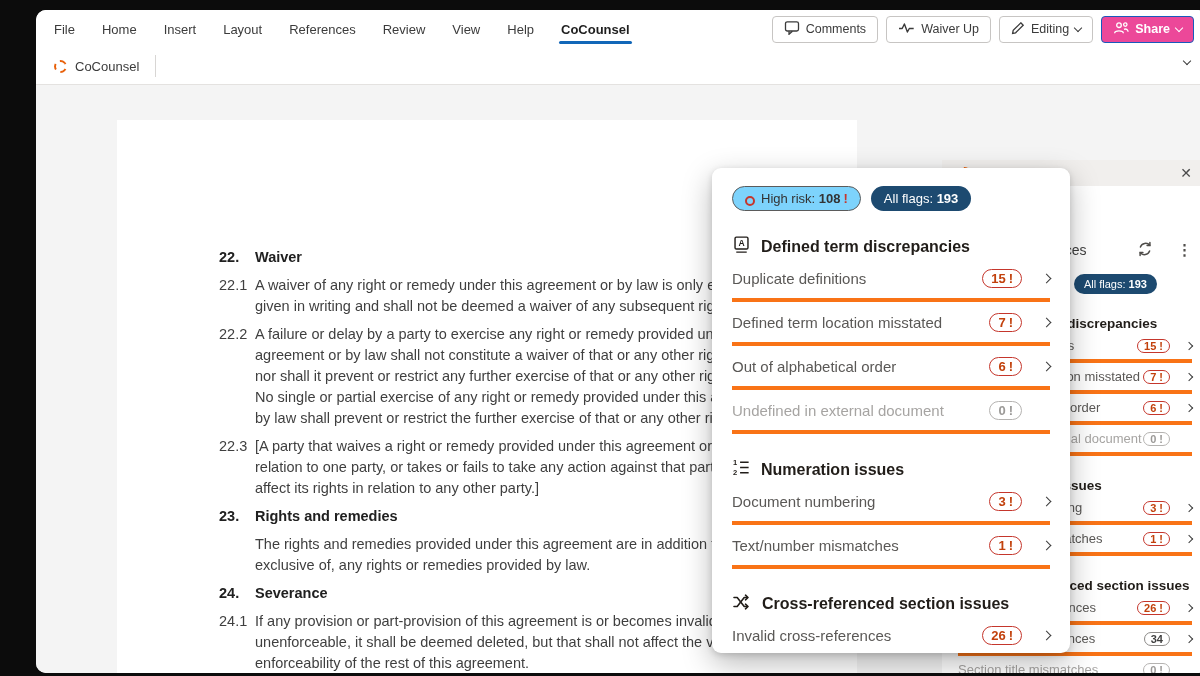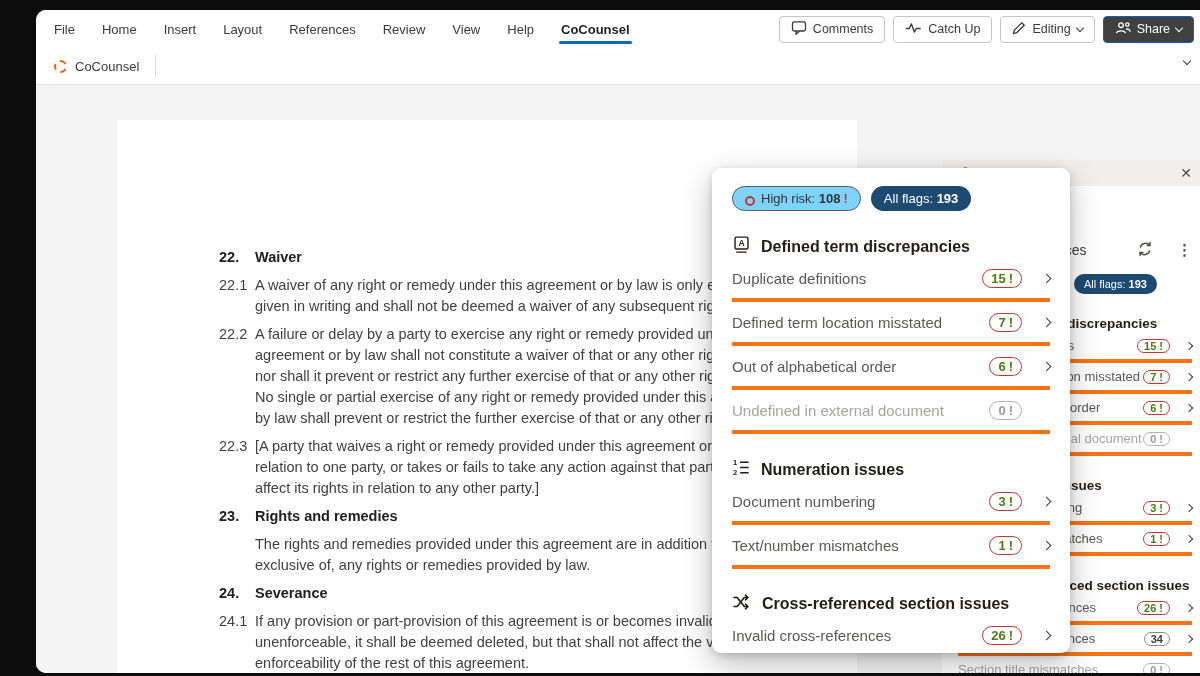--- a/index.html
+++ b/index.html
@@ -14,21 +14,21 @@
   .tabs { display:flex; align-items:center; gap:27px; padding-left:18px; height:100%; }
   .tab { position:relative; font-size:13px; color:#3b3b3b; height:100%; display:flex;
          align-items:center; cursor:default; }
   .tab.active { font-weight:700; color:#1f1f1f; }
   .tab.active::after { content:""; position:absolute; left:-2px; right:-2px; bottom:4px;
          height:3px; background:#1267b8; border-radius:2px; }
   .mb-actions { margin-left:auto; display:flex; align-items:flex-end; gap:8px; padding-right:14px; }
   .btn { height:27px; display:flex; align-items:center; gap:6px; padding:0 11px;
          border:1px solid #c7c5c3; border-radius:4px; background:#fff; font-size:12.5px;
          color:#3b3b3b; }
-  .btn.primary { background:#404040; border-color:#185abd; color:#fff; }
+  .btn.primary { background:#ec4899; border-color:#185abd; color:#fff;font-weight:bold; }
   .chev { width:6px; height:6px; border-right:1.6px solid #3b3b3b; border-bottom:1.6px solid #3b3b3b;
           transform:rotate(45deg); margin-top:-3px; }
   .chev.white { border-color:#fff; }
 
   
   .ribbon { position:absolute; left:0; top:38px; width:100%; height:37px; background:#fff;
             border-bottom:1px solid #e4e2e0; display:flex; align-items:center; }
   .cc-btn { display:flex; align-items:center; gap:8px; margin-left:18px; font-size:13px; color:#3b3b3b; }
   .cc-logo { width:13px; height:13px; border-radius:50%; border:2px dashed #e8600a; }
   .ribbon-div { width:1px; height:22px; background:#d8d6d4; margin-left:16px; }
@@ -61,21 +61,21 @@
                   border-radius:999px; background:#7dd3fc; padding:4px 12px; font-size:13px; color:#333; }
   .pill-outline.small { padding:3px 9px; font-size:11px; gap:4px; }
   .risk-ring { width:10px; height:10px; border:2.2px solid #c5362c; border-radius:50%; flex:none; }
   .pill-navy { background:#1d4a70; color:#fff; border-radius:999px; padding:5px 13px;
                font-size:13px; white-space:nowrap; }
   .pill-navy.small { padding:4px 10px; font-size:11px; }
   .bang { color:#c5362c; font-weight:700; margin-left:3px; }
 
   .count-pill { display:inline-flex; align-items:center; border-radius:11px; padding:1px 8px;
                 font-size:13px; font-weight:700; white-space:nowrap; }
-  .count-pill.alert { border:1.6px solid #c5362c; color:#4d7c0f; }
+  .count-pill.alert { border:1.6px solid #c5362c; color:#c2410c; }
   .count-pill.muted { border:1.6px solid #b5b3b1; color:#9b9997; }
   .count-pill.neutral { border:1.6px solid #8c8a88; color:#3f3f3f; }
   .count-pill .b2 { margin-left:3px; }
   .count-pill.small { font-size:11px; padding:0 6px; border-radius:9px; }
 
   .sec-header { display:flex; align-items:center; gap:10px; font-size:16px; font-weight:700;
                 color:#211d19; }
   .flag-row { display:flex; align-items:center; border-bottom:4px solid #f97316; }
   .flag-label { flex:1; font-size:15px; color:#5a5856; white-space:nowrap; overflow:hidden; }
   .flag-row.muted .flag-label { color:#a6a4a2; }
@@ -122,21 +122,21 @@
         <span><svg width="16" height="15" viewBox="0 0 16 15" fill="none" stroke="#3b3b3b" stroke-width="1.3">
               <rect x="1.5" y="1.8" width="13" height="9.2" rx="1.8"></rect>
               <path d="M5 11.3v3l3.4-3"></path>
             </svg></span>
         <span>Comments</span>
       </button>
       <button class="btn">
         <span><svg width="17" height="12" viewBox="0 0 17 12" fill="none" stroke="#3b3b3b" stroke-width="1.4" stroke-linejoin="round">
               <path d="M1 6.5h3.2L6.4 2l3 8 1.9-3.5h4.4"></path>
             </svg></span>
-        <span>Catch Up</span>
+        <span>Waiver Up</span>
       </button>
       <button class="btn">
         <span><svg width="14" height="14" viewBox="0 0 14 14" fill="none" stroke="#3b3b3b" stroke-width="1.3">
               <path d="M9.8 1.8l2.4 2.4L4.6 11.8l-3 .6.6-3z"></path>
             </svg></span>
         <span>Editing</span>
         <span class="chev"></span>
       </button>
       <button class="btn primary">
         <span><svg width="16" height="13" viewBox="0 0 16 13" fill="none" stroke="#fff" stroke-width="1.3">

